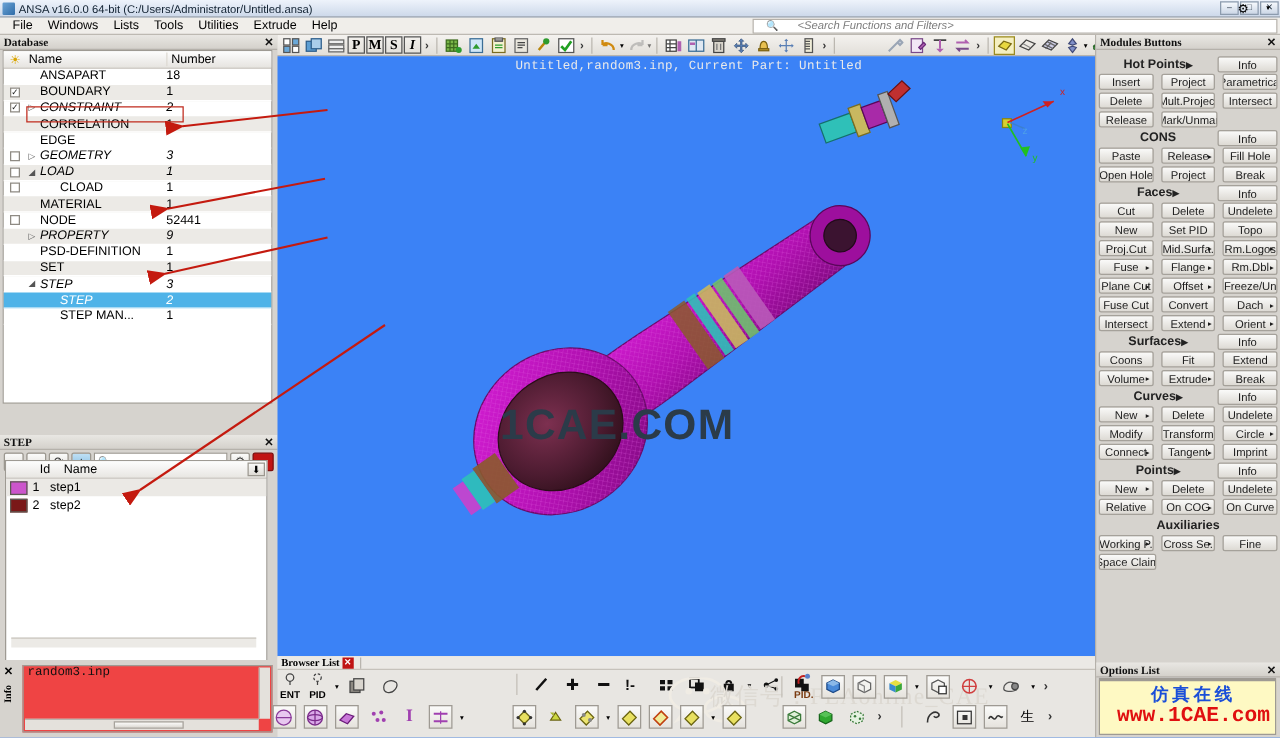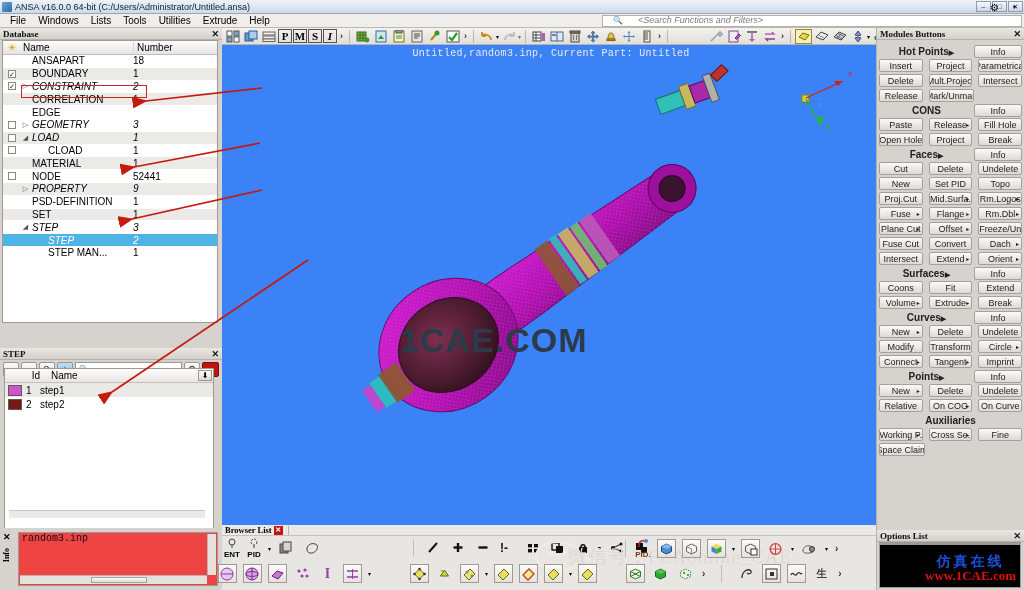--- a/index.html
+++ b/index.html
@@ -240,33 +240,33 @@
   .row2 { display:flex; gap:2px; margin-bottom:2px; }
   #opt-panel {
     position:absolute; left:0; right:0; top:502px; bottom:0;
   }
   #opt-box {
     position:absolute; left:2px; right:3px; top:12px; bottom:48px;
     background:#fff; border:1px solid #9e9a93;
   }
   #opt-bl {
     position:absolute; left:2px; right:3px; bottom:2px; height:44px;
-    background:#000000; border:1px solid #9e9a93; overflow:hidden;
+    background:#fef9c3; border:1px solid #9e9a93; overflow:hidden;
   }
   #wm-cn {
     position:absolute; right:4px; bottom:4px; text-align:center;
     line-height:1.05;
   }
   #wm-cn .cn {
     font-size:14px; color:#1b4fd8; font-weight:bold; letter-spacing:3px;
     font-family:"Liberation Serif", serif;
   }
   #wm-cn .url {
-    font-size:13px; color:#e01010; font-weight:bold;
-    font-family:Liberation Serif, serif;
+    font-size:17px; color:#e01010; font-weight:bold;
+    font-family:Liberation Mono, monospace;
   }
   
   #bottombar {
     position:absolute; left:222px; right:148px; bottom:0; height:65px;
     background:#e8e6e2;
   }
   #browser-tab {
     height:11px; display:flex; align-items:center; font-size:8.5px;
     font-family:"Liberation Serif",serif; font-weight:bold;
     border-bottom:1px solid #c6c2bb; background:#ebe9e5;

